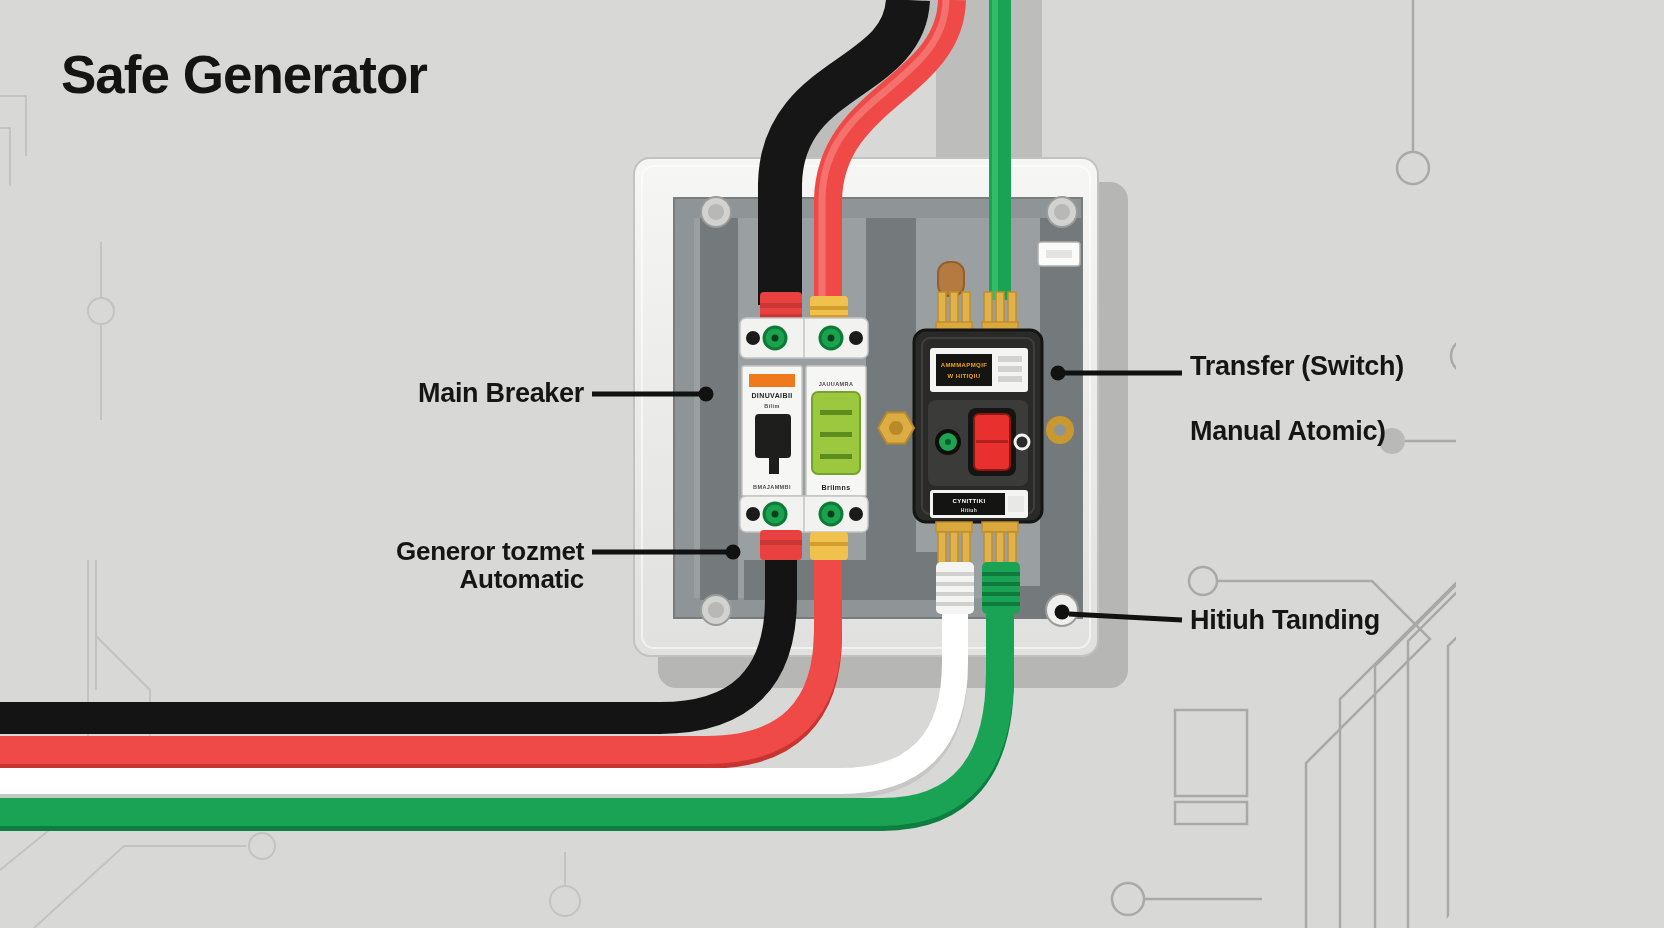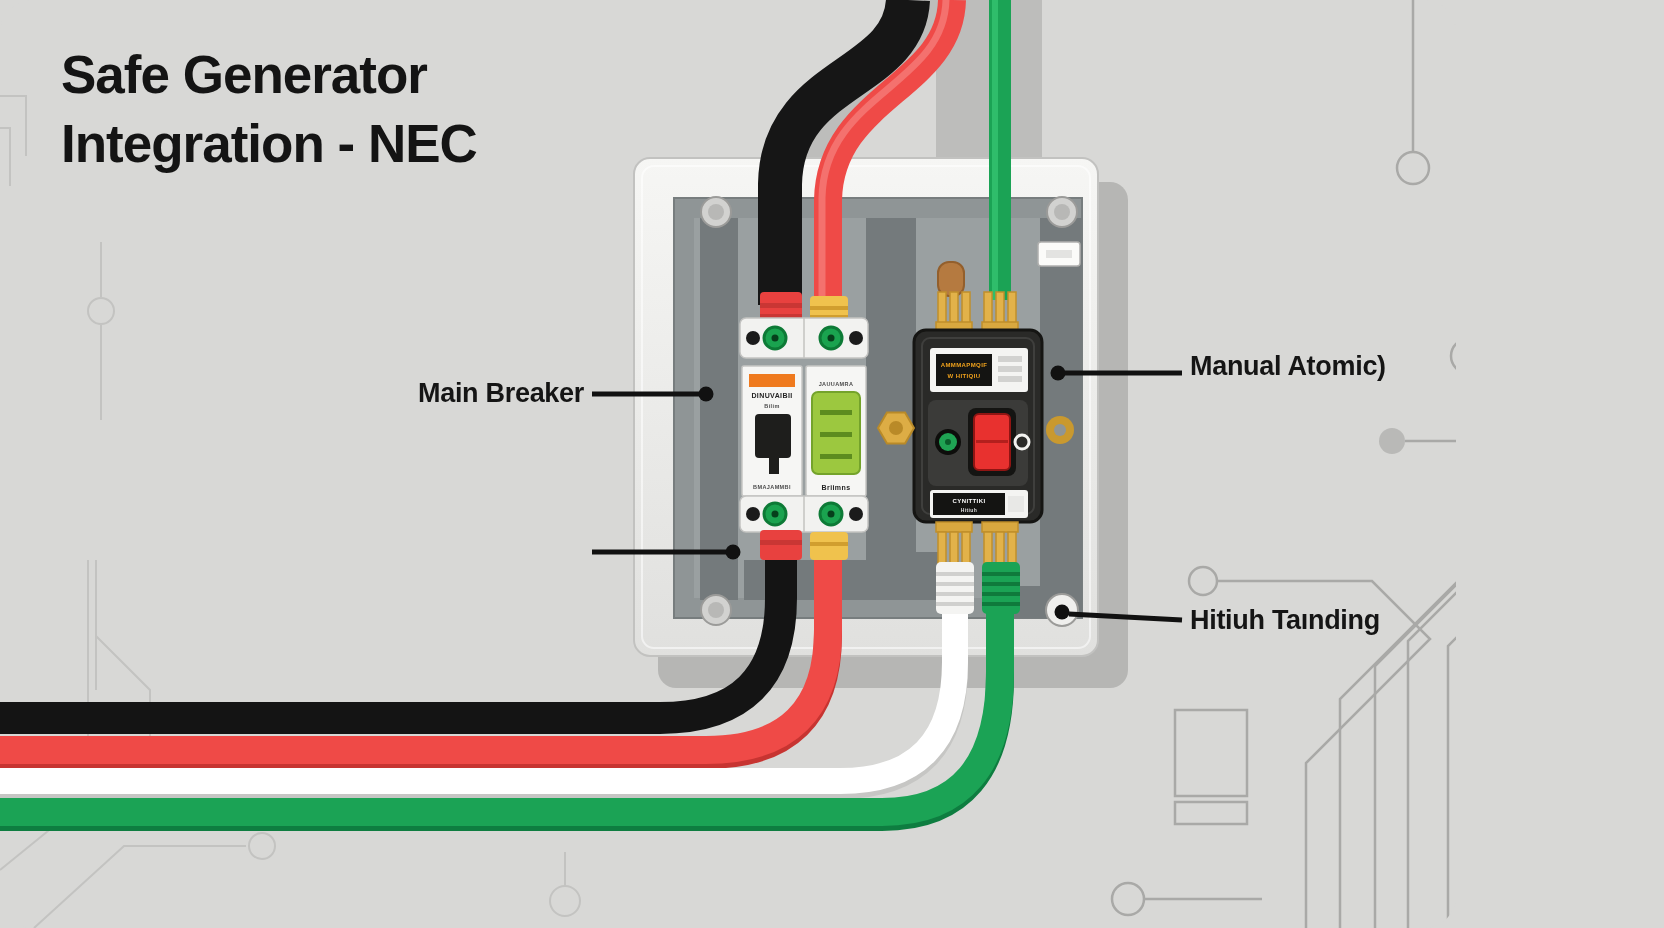--- a/index.html
+++ b/index.html
@@ -310,29 +310,33 @@
     </g>
     <g>
       <circle cx="1062" cy="612" r="7.5" stroke="none"></circle>
           <line x1="1069" y1="614" x2="1182" y2="620"></line>
     </g>
   </g>
 </svg>
 
 <h1 class="title">
   <span>Safe Generator</span>
-  <span>Integration - NEC</span>
 </h1>
 
 <div class="callout right" style="left:334px;top:379px;width:250px;">
   <span>Main Breaker</span>
 </div>
 
+<div class="callout right" style="left:284px;top:537px;width:300px;font-size:26px;line-height:28px;">
+  <span style="display:block;">Generor tozmet</span>
+  <span style="display:block;">Automatic</span>
+</div>
 
 <div class="callout" style="left:1190px;top:352px;">
-  <span style="display:block;">Manual Atomic)</span>
+  <span style="display:block;">Transfer (Switch)</span>
+  <span style="display:block;margin-top:36px;">Manual Atomic)</span>
 </div>
 
 <div class="callout" style="left:1190px;top:606px;">
   <span>Hitiuh Taınding</span>
 </div>
 
 </div>
 
 </body></html>

